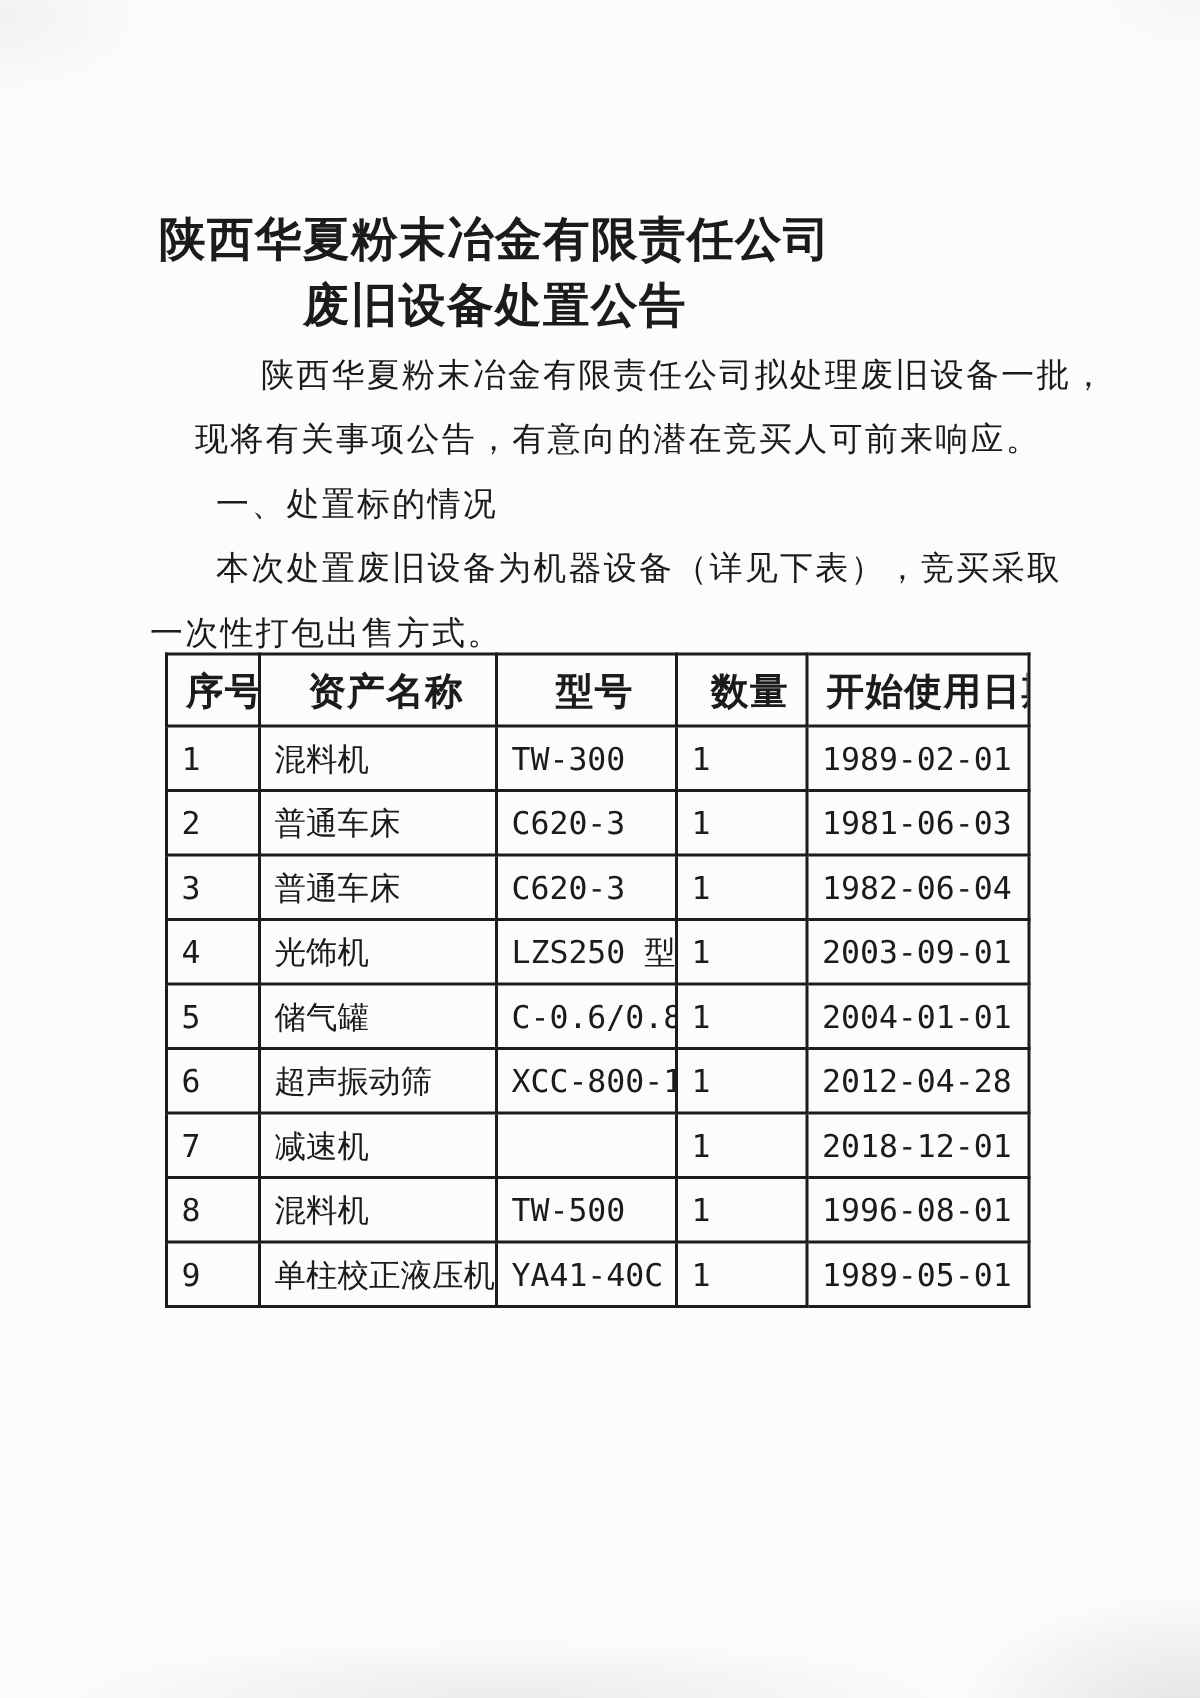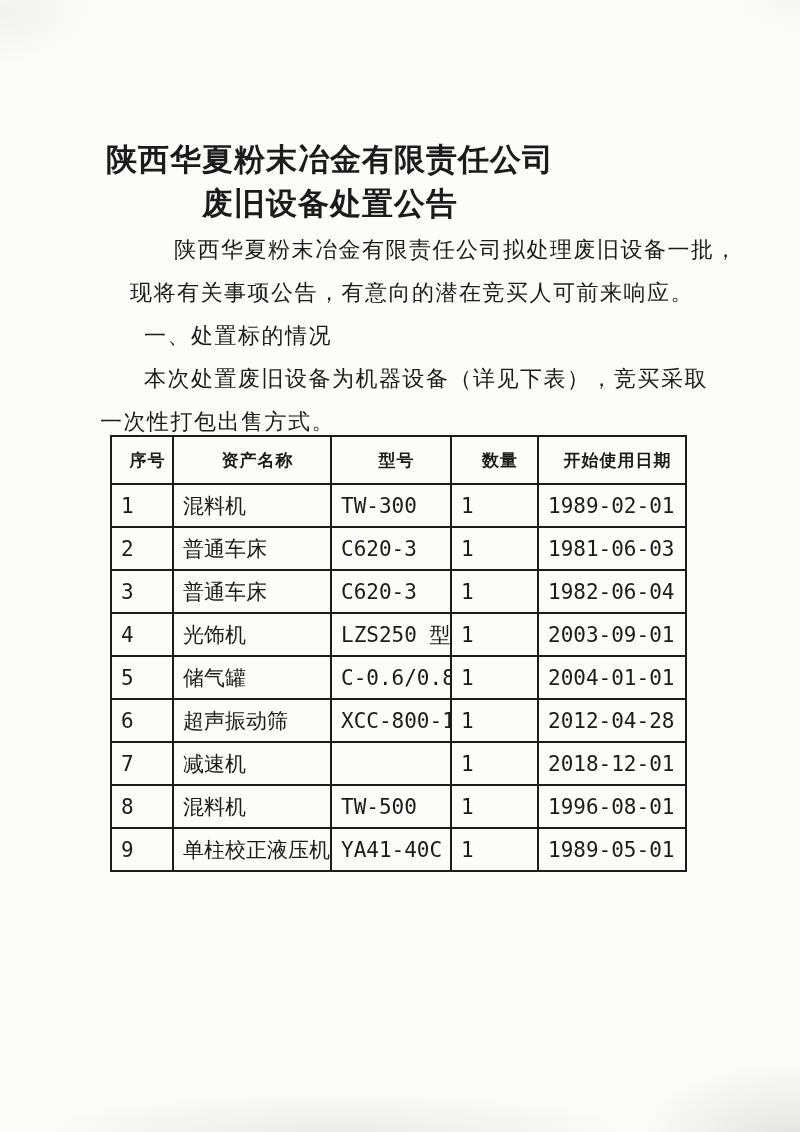--- a/index.html
+++ b/index.html
@@ -47,21 +47,21 @@
     table-layout: fixed;
     width: 575px;
   }
   table.equip th, table.equip td {
     border: 2px solid #1c1c1c;
     overflow: hidden;
     white-space: nowrap;
   }
   table.equip th {
     height: 44px;
-    font-size: 17px;
+    font-size: 25px;
     font-weight: 700;
     text-align: center;
     letter-spacing: 1px;
     padding-left: 12px;
   }
   table.equip td {
     height: 41px;
     font-size: 21px;
     text-align: left;
     padding: 0 0 0 9px;

